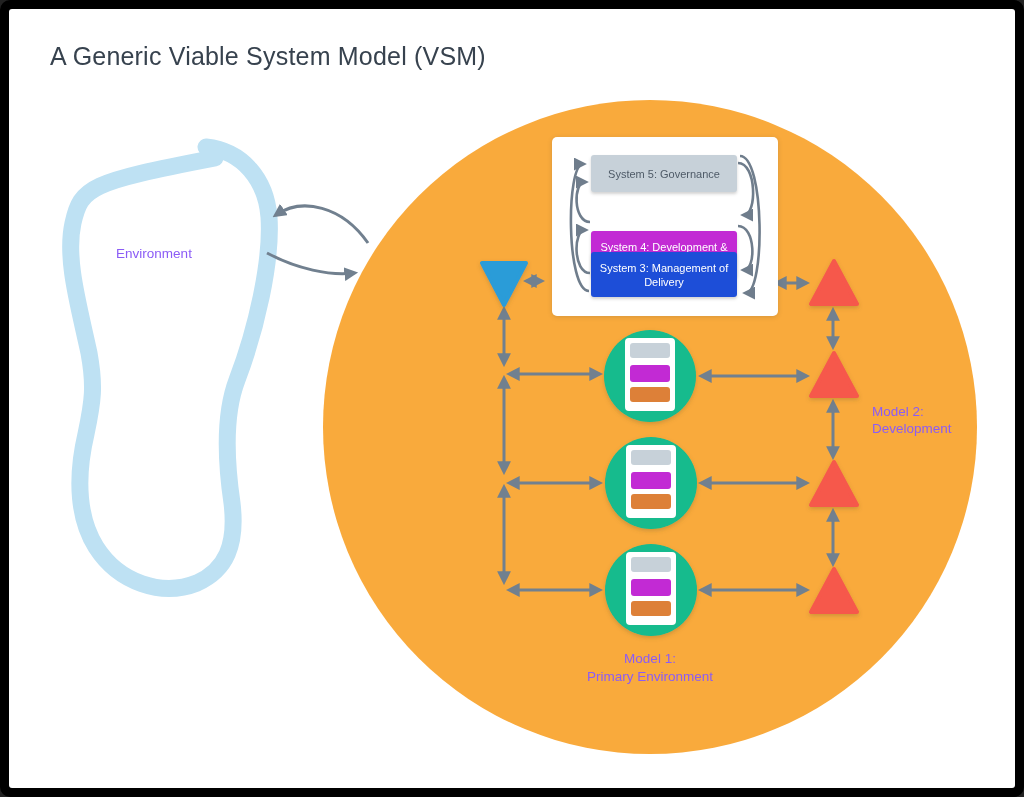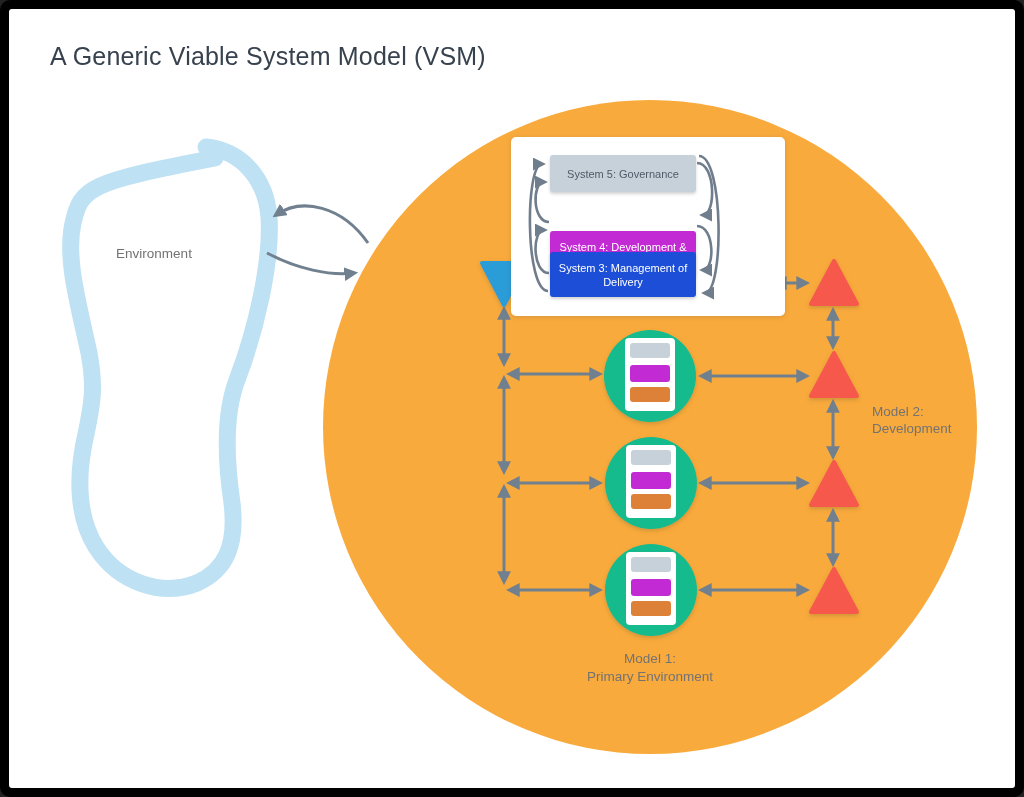--- a/index.html
+++ b/index.html
@@ -10,21 +10,21 @@
   }
   .canvas{
     position:absolute;left:9px;top:9px;right:9px;bottom:9px;
     background:#ffffff;border-radius:3px;
   }
   .abs{position:absolute;}
   .title{
     left:50px;top:42px;font-size:25px;font-weight:500;color:#37424E;
     letter-spacing:.2px;
   }
-  .lbl{font-size:13.5px;color:#737373;line-height:17px;font-weight:500;}
+  .lbl{font-size:13.5px;color:#8b5cf6;line-height:17px;font-weight:500;}
   .lbl .ln{display:block;}
   .env-label{left:94px;top:245px;width:120px;text-align:center;}
   .mon-label{left:400px;top:402px;width:110px;text-align:left;}
   .coord-label{left:872px;top:403px;width:110px;text-align:left;}
   .ops-label{left:555px;top:650px;width:190px;text-align:center;line-height:18px;}
   .gov-box{
     left:543px;top:137px;width:226px;height:179px;background:#ffffff;
     border-radius:5px;box-shadow:0 1px 5px rgba(60,60,60,.18);
   }
   .sysbox{
@@ -120,21 +120,21 @@
         </g>
         <g>
           <rect x="626" y="552" width="50" height="73" rx="4" fill="#ffffff"></rect>
           <rect x="631" y="557" width="40" height="15" rx="3" fill="#C7D1D9"></rect>
           <rect x="631" y="579" width="40" height="17" rx="3" fill="#C22AD4"></rect>
           <rect x="631" y="601" width="40" height="15" rx="3" fill="#DD8038"></rect>
         </g>
       </g>
     </svg>
 
-    <div class="abs gov-box" style="left:502px;top:128px;padding-left:48px;">
+    <div class="abs gov-box" style="left:543px;top:128px;">
       <div class="sysbox sys5">System 5: Governance</div>
       <div class="sysbox sys4">System 4: Development &amp; Planning</div>
       <div class="sysbox sys3">System 3: Management of Delivery</div>
       <svg width="226" height="179" viewBox="0 0 226 179">
         <defs>
           <marker id="ah2" viewBox="0 0 10 10" refX="7" refY="5" markerWidth="5" markerHeight="5" orient="auto-start-reverse">
             <path d="M0,0 L10,5 L0,10 z" fill="#6F7D8C"></path>
           </marker>
         </defs>
         <g fill="none" stroke="#6F7D8C" stroke-width="2.6">

